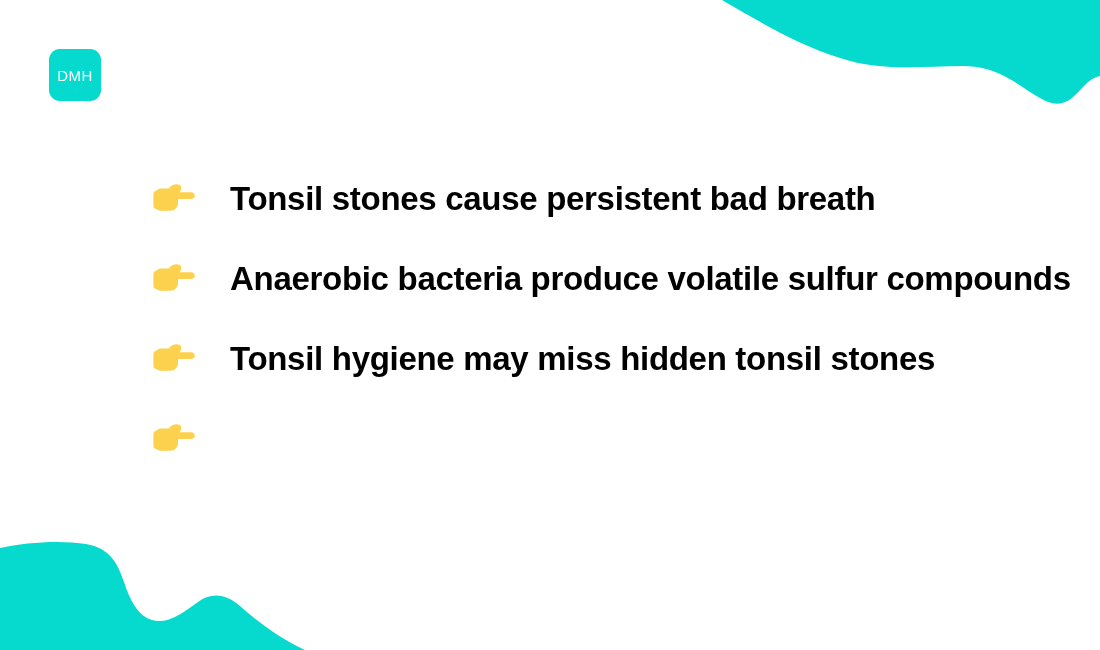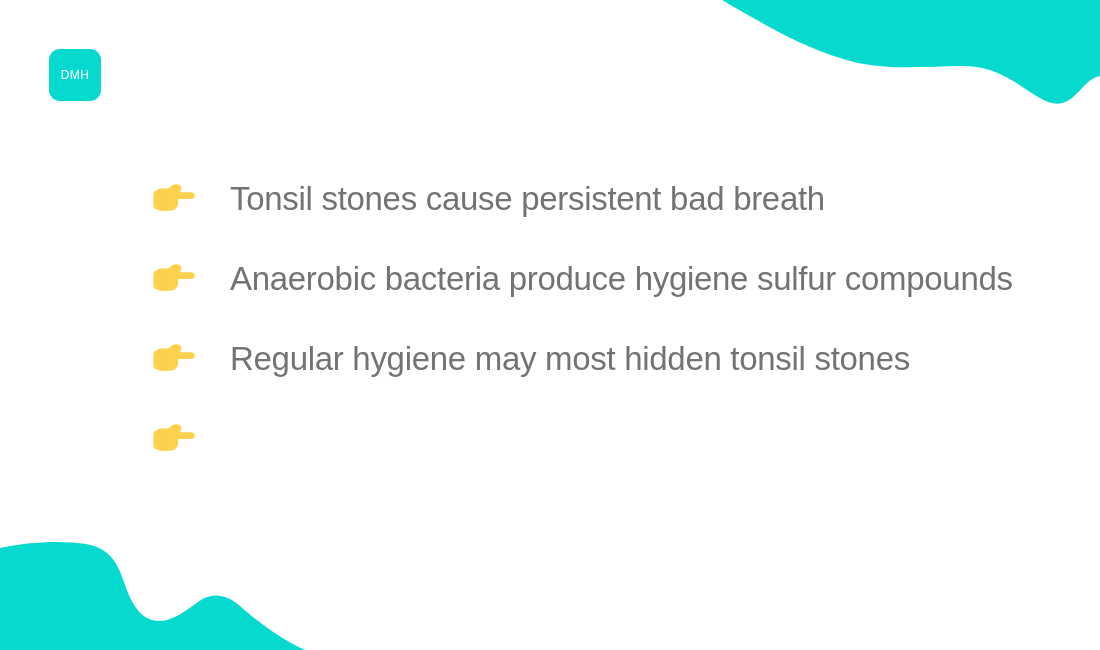--- a/index.html
+++ b/index.html
@@ -52,21 +52,21 @@
     top: 49px;
     width: 52px;
     height: 52px;
     border-radius: 11px;
     display: flex;
     align-items: center;
     justify-content: center;
   }
   .logo-text {
     color: #ffffff;
-    font-size: 12px;
+    font-size: 15px;
     font-weight: 400;
     letter-spacing: 0.4px;
     font-family: "Liberation Sans", sans-serif;
   }
 
   
   .bullet-list {
     position: absolute;
     left: 150px;
     top: 158px;
@@ -84,22 +84,22 @@
     display: flex;
     align-items: center;
   }
   .bullet-icon svg {
     display: block;
   }
   .bullet-text {
     flex: 0 0 auto;
     font-family: "Liberation Sans", sans-serif;
     font-size: 33px;
-    font-weight: normal;
-    color: #737373;
+    font-weight: bold;
+    color: #000000;
     letter-spacing: -0.3px;
     line-height: 1;
     white-space: nowrap;
   }
 </style>
 </head>
 <body>
 
 <div class="slide">
 
@@ -156,37 +156,37 @@
           <path d="M6 12.5 C6 9.6 8.2 7.6 11.2 7.6 L18.5 7.6 C20.6 5.0 23.4 3.2 26.6 3.2
                    C29.4 3.2 31.4 4.8 31.4 7.0 C31.4 8.6 30.6 10.0 29.3 11.2 L41.0 11.2
                    C43.2 11.2 44.8 12.6 44.8 14.6 C44.8 16.6 43.2 18.0 41.0 18.0 L28.0 18.0
                    L28.0 22.6 C28.0 26.6 24.6 29.8 20.2 29.8 L11.2 29.8
                    C8.2 29.8 6 27.8 6 24.9 Z" fill="#FBD14D"></path>
           <path d="M3.4 13.4 C3.4 11.0 5.0 9.4 7.2 9.4 L11.6 9.4 C13.8 9.4 15.4 11.0 15.4 13.4
                    L15.4 24.2 C15.4 26.6 13.8 28.2 11.6 28.2 L7.2 28.2
                    C5.0 28.2 3.4 26.6 3.4 24.2 Z" fill="#FBD14D"></path>
         </svg>
       </span>
-      <span class="bullet-text">Anaerobic bacteria produce hygiene sulfur compounds</span>
-    </div>
-
-    <div class="bullet-row">
-      <span class="bullet-icon">
-        <svg width="46" height="34" viewBox="0 0 46 34" aria-hidden="true">
-          <path d="M6 12.5 C6 9.6 8.2 7.6 11.2 7.6 L18.5 7.6 C20.6 5.0 23.4 3.2 26.6 3.2
-                   C29.4 3.2 31.4 4.8 31.4 7.0 C31.4 8.6 30.6 10.0 29.3 11.2 L41.0 11.2
-                   C43.2 11.2 44.8 12.6 44.8 14.6 C44.8 16.6 43.2 18.0 41.0 18.0 L28.0 18.0
-                   L28.0 22.6 C28.0 26.6 24.6 29.8 20.2 29.8 L11.2 29.8
-                   C8.2 29.8 6 27.8 6 24.9 Z" fill="#FBD14D"></path>
-          <path d="M3.4 13.4 C3.4 11.0 5.0 9.4 7.2 9.4 L11.6 9.4 C13.8 9.4 15.4 11.0 15.4 13.4
-                   L15.4 24.2 C15.4 26.6 13.8 28.2 11.6 28.2 L7.2 28.2
-                   C5.0 28.2 3.4 26.6 3.4 24.2 Z" fill="#FBD14D"></path>
-        </svg>
-      </span>
-      <span class="bullet-text">Regular hygiene may most hidden tonsil stones</span>
+      <span class="bullet-text">Anaerobic bacteria produce volatile sulfur compounds</span>
+    </div>
+
+    <div class="bullet-row">
+      <span class="bullet-icon">
+        <svg width="46" height="34" viewBox="0 0 46 34" aria-hidden="true">
+          <path d="M6 12.5 C6 9.6 8.2 7.6 11.2 7.6 L18.5 7.6 C20.6 5.0 23.4 3.2 26.6 3.2
+                   C29.4 3.2 31.4 4.8 31.4 7.0 C31.4 8.6 30.6 10.0 29.3 11.2 L41.0 11.2
+                   C43.2 11.2 44.8 12.6 44.8 14.6 C44.8 16.6 43.2 18.0 41.0 18.0 L28.0 18.0
+                   L28.0 22.6 C28.0 26.6 24.6 29.8 20.2 29.8 L11.2 29.8
+                   C8.2 29.8 6 27.8 6 24.9 Z" fill="#FBD14D"></path>
+          <path d="M3.4 13.4 C3.4 11.0 5.0 9.4 7.2 9.4 L11.6 9.4 C13.8 9.4 15.4 11.0 15.4 13.4
+                   L15.4 24.2 C15.4 26.6 13.8 28.2 11.6 28.2 L7.2 28.2
+                   C5.0 28.2 3.4 26.6 3.4 24.2 Z" fill="#FBD14D"></path>
+        </svg>
+      </span>
+      <span class="bullet-text">Tonsil hygiene may miss hidden tonsil stones</span>
     </div>
 
     <div class="bullet-row">
       <span class="bullet-icon">
         <svg width="46" height="34" viewBox="0 0 46 34" aria-hidden="true">
           <path d="M6 12.5 C6 9.6 8.2 7.6 11.2 7.6 L18.5 7.6 C20.6 5.0 23.4 3.2 26.6 3.2
                    C29.4 3.2 31.4 4.8 31.4 7.0 C31.4 8.6 30.6 10.0 29.3 11.2 L41.0 11.2
                    C43.2 11.2 44.8 12.6 44.8 14.6 C44.8 16.6 43.2 18.0 41.0 18.0 L28.0 18.0
                    L28.0 22.6 C28.0 26.6 24.6 29.8 20.2 29.8 L11.2 29.8
                    C8.2 29.8 6 27.8 6 24.9 Z" fill="#FBD14D"></path>

